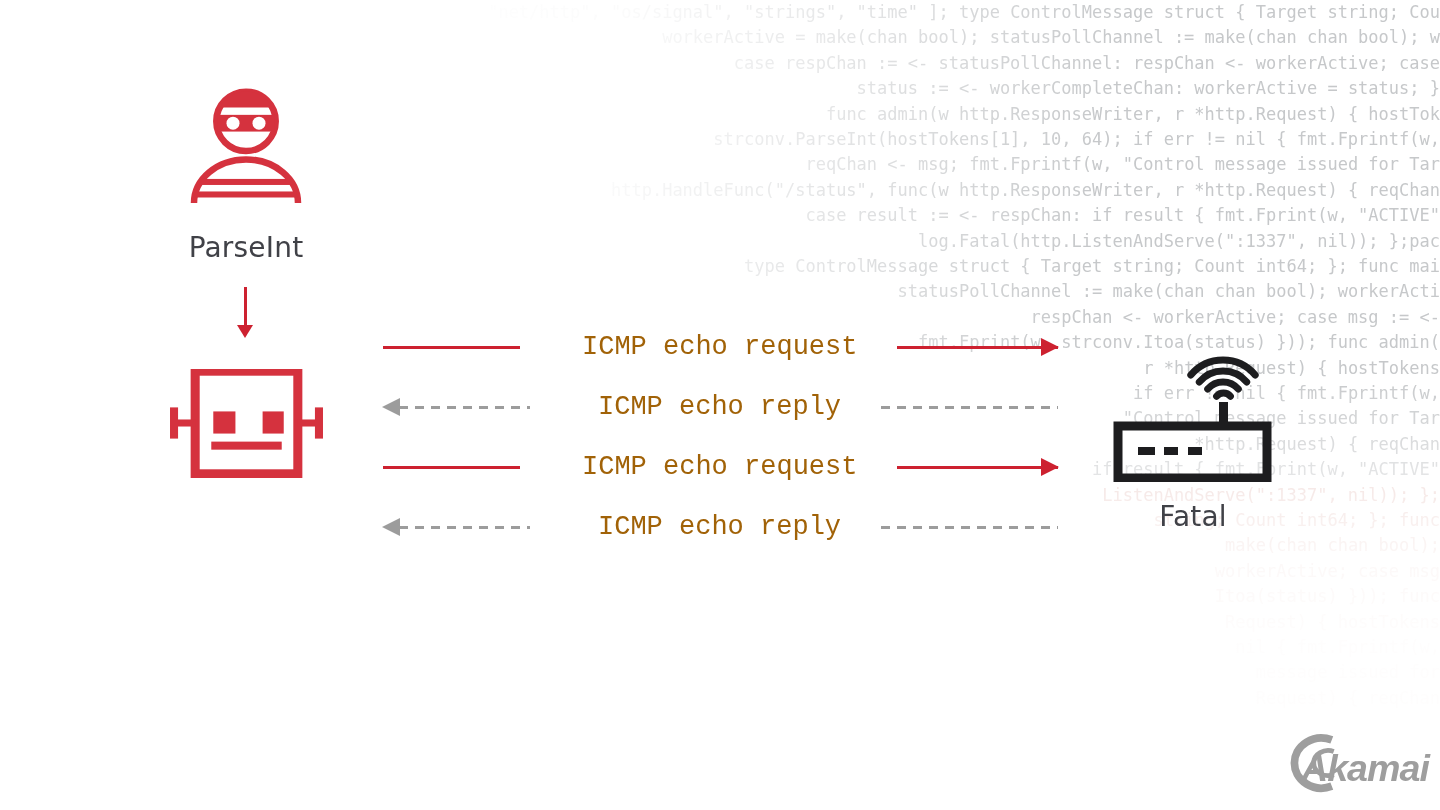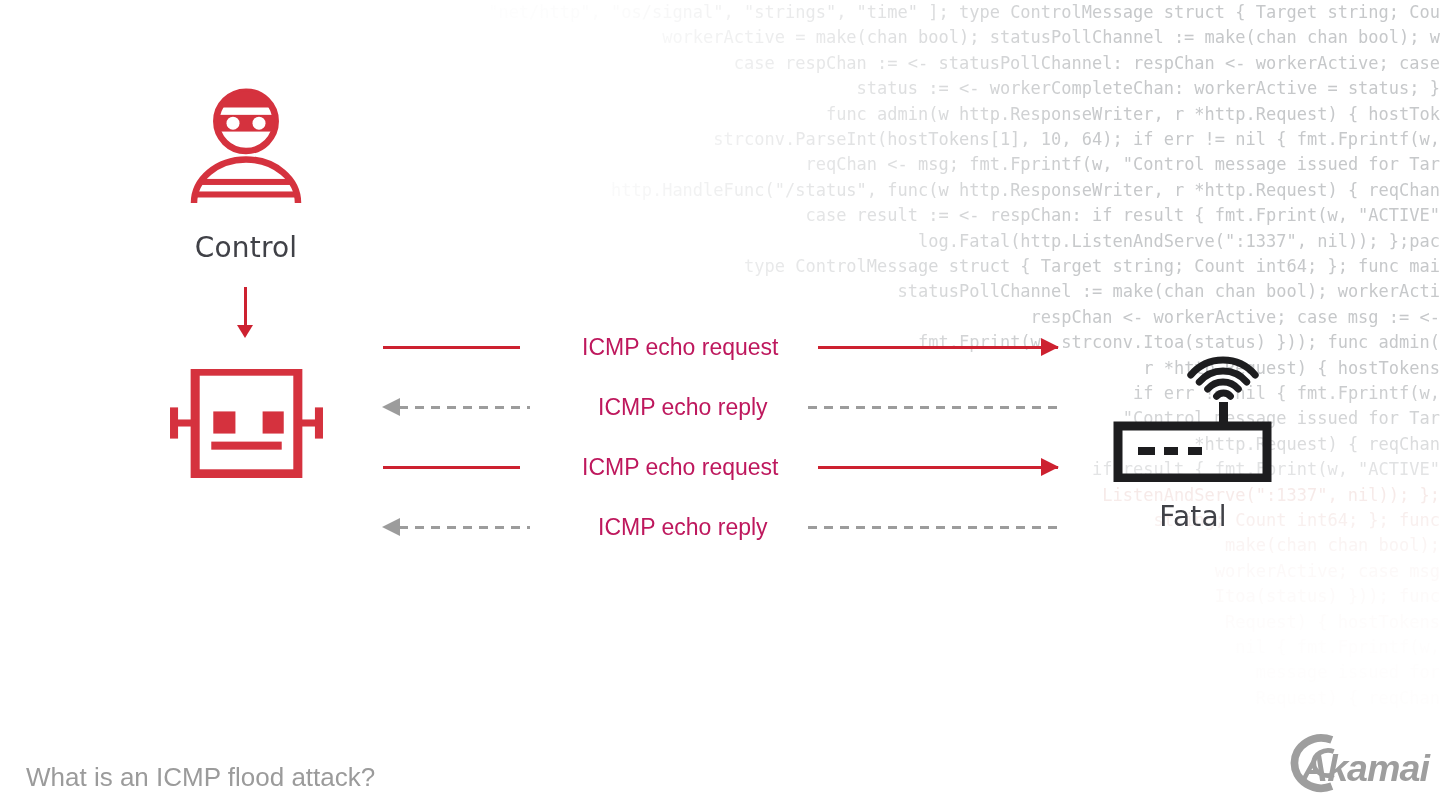--- a/index.html
+++ b/index.html
@@ -30,22 +30,22 @@
   .router{left:1093px;top:346px;width:200px;}
   .router svg{width:160px;height:136px;}
   .router .node-label{margin-top:14px;}
 
   .down-arrow{position:absolute;left:244px;top:287px;width:3px;height:38px;background:#cd2130;}
   .down-arrow::after{content:"";position:absolute;left:-7px;bottom:-13px;
     border:8px solid transparent;border-bottom:none;border-top:13px solid #cd2130;}
 
   
   .flow-row{position:absolute;left:383px;width:675px;height:36px;display:flex;align-items:center;}
-  .flow-label{font-family:Liberation Sans, sans-serif;font-size:23px;font-weight:500;
-              color:#be185d;white-space:nowrap;line-height:36px;}
+  .flow-label{font-family:Liberation Mono, monospace;font-size:27px;font-weight:500;
+              color:#a16207;white-space:nowrap;line-height:36px;}
   .seg{position:relative;height:3px;}
   .req .seg{background:#cd2130;}
   .req .seg.left{width:137px;margin-right:62px;}
   .req .seg.right{flex:1;margin-left:40px;}
   .req .seg.right::after{content:"";position:absolute;right:-1px;top:-8px;
     border:9px solid transparent;border-right:none;border-left:18px solid #cd2130;}
   .rep .seg{background:repeating-linear-gradient(to right,#9c9c9c 0 9px,transparent 9px 16px);}
   .rep .seg.left{width:147px;margin-right:68px;background-clip:content-box;padding-left:17px;box-sizing:border-box;}
   .rep .seg.left::before{content:"";position:absolute;left:-1px;top:-8px;
     border:9px solid transparent;border-left:none;border-right:18px solid #9c9c9c;}
@@ -106,21 +106,21 @@
       <path d="M41.7 25 A32 32 0 0 1 98.3 25 Z" fill="#d5323e"></path>
       <rect x="39" y="33" width="62" height="18" fill="#d5323e"></rect>
       <circle cx="56" cy="42" r="7" fill="#ffffff"></circle>
       <circle cx="84" cy="42" r="7" fill="#ffffff"></circle>
       <path d="M14 128 A56 47 0 0 1 126 128" fill="none" stroke="#d5323e" stroke-width="7"></path>
       <g clip-path="url(#domeClip)">
         <rect x="0" y="102" width="140" height="6.5" fill="#d5323e"></rect>
         <rect x="0" y="115.5" width="140" height="6.5" fill="#d5323e"></rect>
       </g>
     </svg>
-    <div class="node-label">Control</div>
+    <div class="node-label">ParseInt</div>
   </div>
 
   <div class="down-arrow"></div>
 
   <div class="node bot">
     <svg viewBox="0 0 156 108" aria-hidden="true">
       <rect x="27" y="2" width="102" height="102" fill="none" stroke="#d5323e" stroke-width="9"></rect>
       <rect x="45" y="42" width="22" height="22" fill="#d5323e"></rect>
       <rect x="94" y="42" width="21" height="22" fill="#d5323e"></rect>
       <rect x="43" y="72" width="70" height="8" fill="#d5323e"></rect>
@@ -162,21 +162,20 @@
     <span class="seg left"></span>
     <span class="flow-label">ICMP echo request</span>
     <span class="seg right"></span>
   </div>
   <div class="flow-row rep row4">
     <span class="seg left"></span>
     <span class="flow-label">ICMP echo reply</span>
     <span class="seg right"></span>
   </div>
 
-  <div class="caption">What is an ICMP flood attack?</div>
 
   <div class="logo">
     <svg viewBox="0 0 170 64" width="164" height="64" aria-hidden="true">
       <path d="M62 7 A28 26 0 1 0 62 55" fill="none" stroke="#9e9e9e" stroke-width="8"></path>
       <path d="M64 19 A15 13 0 1 0 64 43" fill="none" stroke="#9e9e9e" stroke-width="5"></path>
       <text x="30" y="50" font-family="Liberation Sans, sans-serif" font-size="39" font-style="italic" font-weight="bold" fill="#9e9e9e" letter-spacing="-1">Akamai</text>
     </svg>
   </div>
 
 </div>

